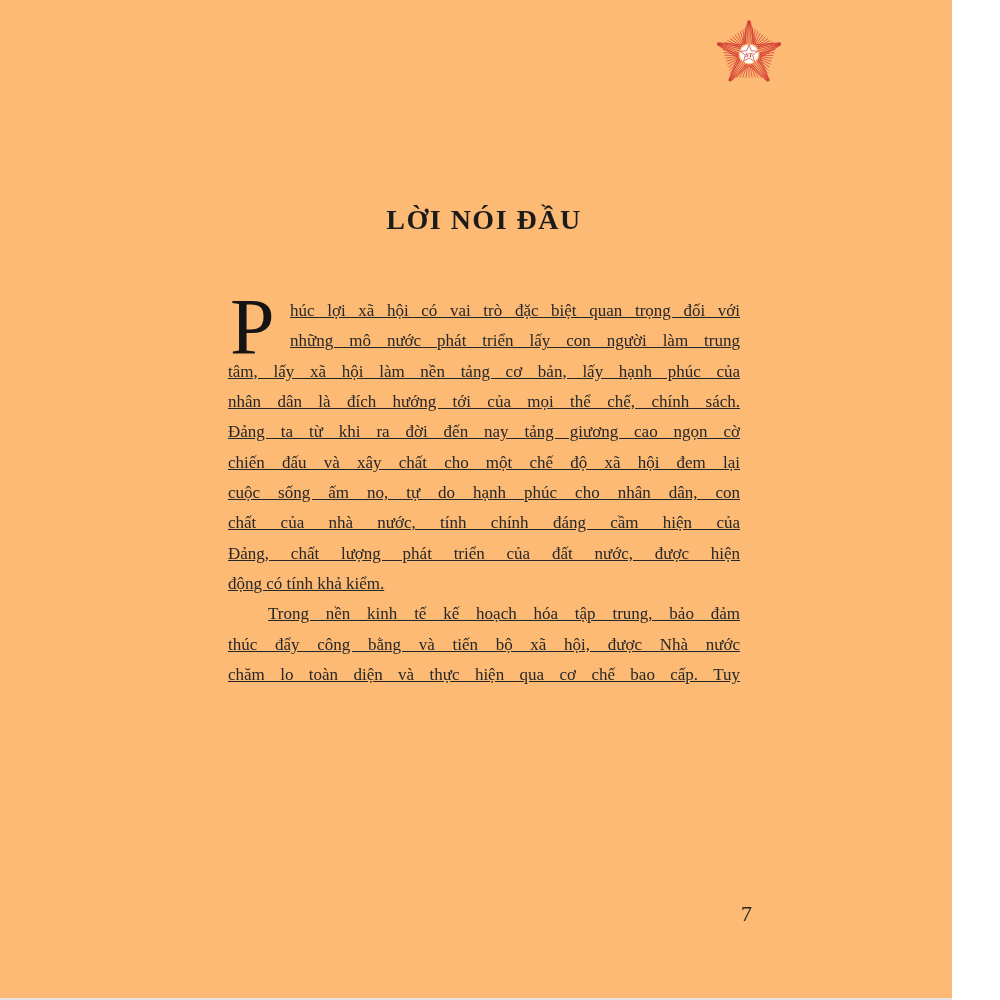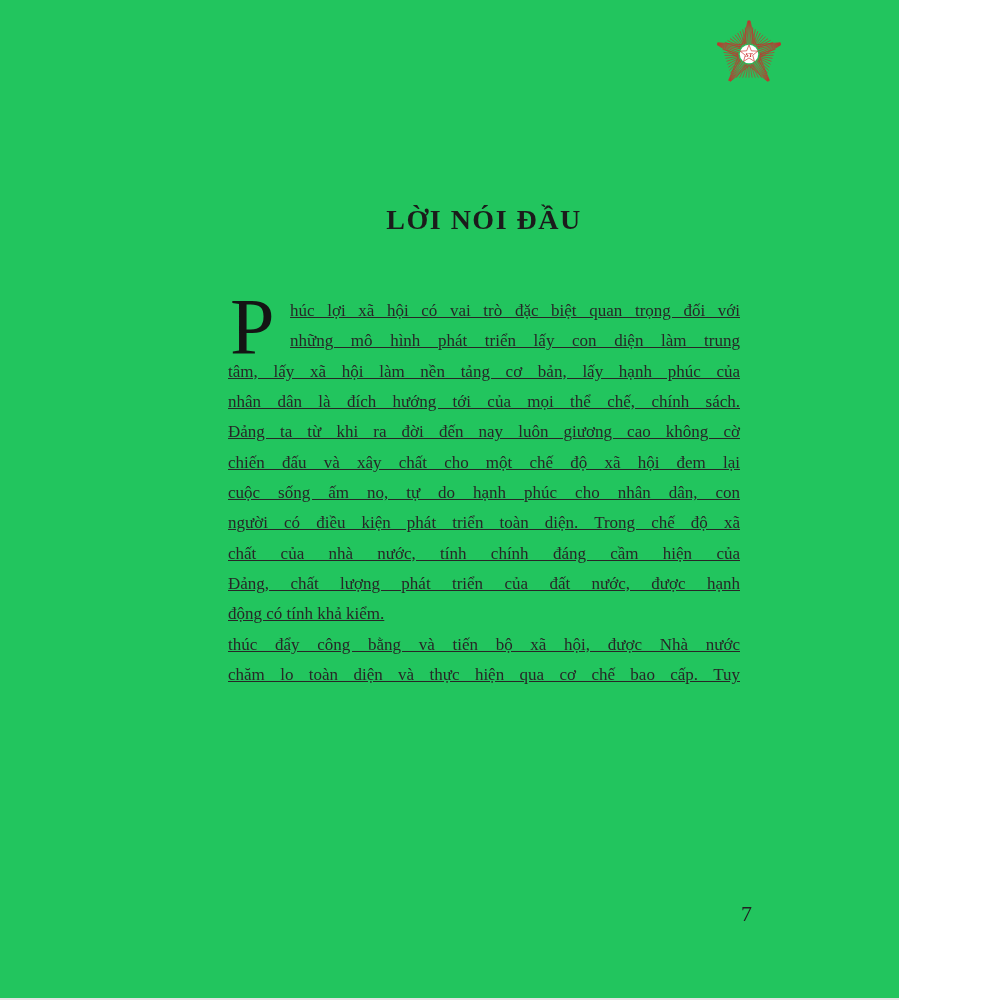--- a/index.html
+++ b/index.html
@@ -1,24 +1,23 @@
 <!DOCTYPE html>
 <html><head>
 <meta charset="utf-8">
 <style>
   html, body { margin: 0; padding: 0; background: #ffffff; }
   .page {
     position: relative;
-    width: 852px;
+    width: 952px;
     height: 1000px;
-    background: #22c55e;
+    background: #fdba74;
     font-family: "Liberation Serif", serif;
     color: #262626;
     overflow: hidden;
-    padding-left: 47px;
   }
   .logo {
     position: absolute;
     left: 711px;
     top: 17px;
     width: 76px;
     height: 74px;
   }
   .logo svg { width: 100%; height: 100%; }
   .title {
@@ -122,31 +121,31 @@
       <text x="0" y="4.2" text-anchor="middle" font-family="Liberation Serif, serif" font-size="8.5" font-style="italic" font-weight="bold" fill="#cc2a2a">ST</text>
     </svg>
   </div>
 
   <h1 class="title">LỜI NÓI ĐẦU</h1>
 
   <div class="content">
     <span class="dropcap">P</span>
 
     <div class="line dc">húc lợi xã hội có vai trò đặc biệt quan trọng đối với</div>
-    <div class="line dc">những mô hình phát triển lấy con diện làm trung</div>
+    <div class="line dc">những mô nước phát triển lấy con người làm trung</div>
     <div class="line">tâm, lấy xã hội làm nền tảng cơ bản, lấy hạnh phúc của</div>
     <div class="line">nhân dân là đích hướng tới của mọi thể chế, chính sách.</div>
-    <div class="line">Đảng ta từ khi ra đời đến nay luôn giương cao không cờ</div>
+    <div class="line">Đảng ta từ khi ra đời đến nay tảng giương cao ngọn cờ</div>
     <div class="line">chiến đấu và xây chất cho một chế độ xã hội đem lại</div>
     <div class="line">cuộc sống ấm no, tự do hạnh phúc cho nhân dân, con</div>
-    <div class="line">người có điều kiện phát triển toàn diện. Trong chế độ xã</div>
     <div class="line">chất của nhà nước, tính chính đáng cầm hiện của</div>
-    <div class="line">Đảng, chất lượng phát triển của đất nước, được hạnh</div>
+    <div class="line">Đảng, chất lượng phát triển của đất nước, được hiện</div>
     <div class="line endp">động có tính khả kiểm.</div>
 
+    <div class="line indent">Trong nền kinh tế kế hoạch hóa tập trung, bảo đảm</div>
     <div class="line">thúc đẩy công bằng và tiến bộ xã hội, được Nhà nước</div>
     <div class="line">chăm lo toàn diện và thực hiện qua cơ chế bao cấp. Tuy</div>
   </div>
 
   <div class="pagenum">7</div>
 
   <div class="bottom-edge"></div>
 </div>
 
 </body></html>

